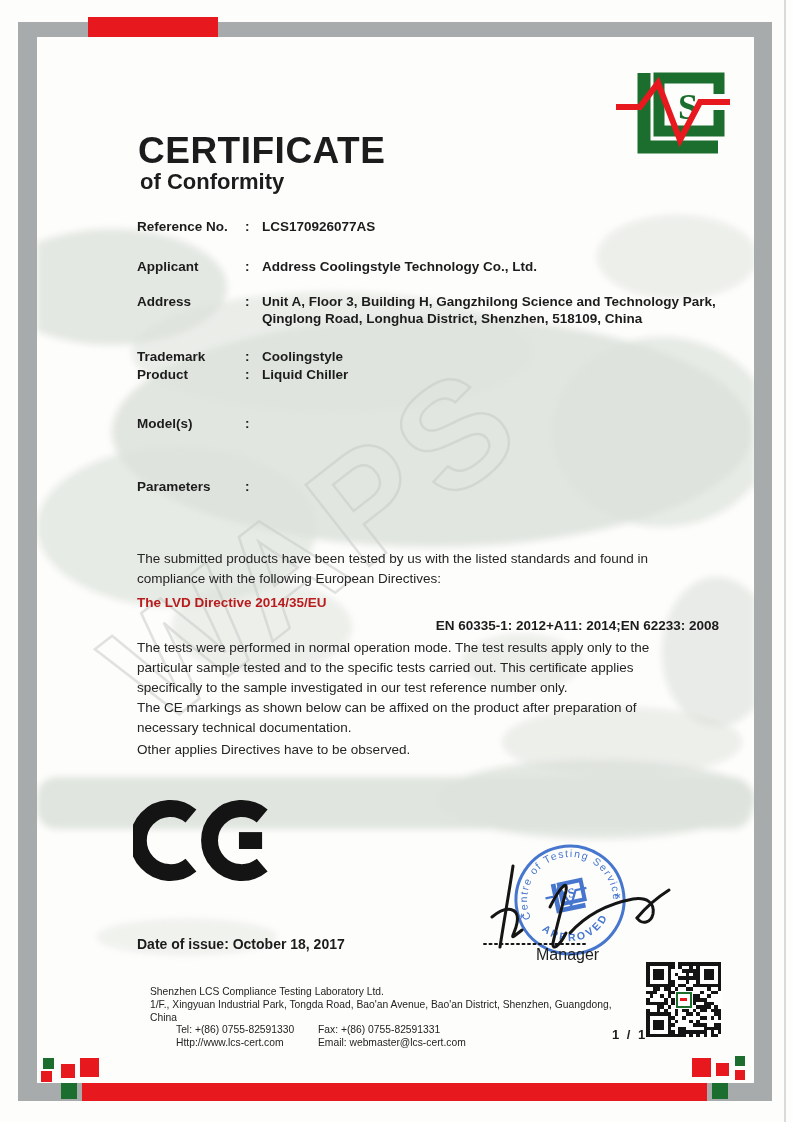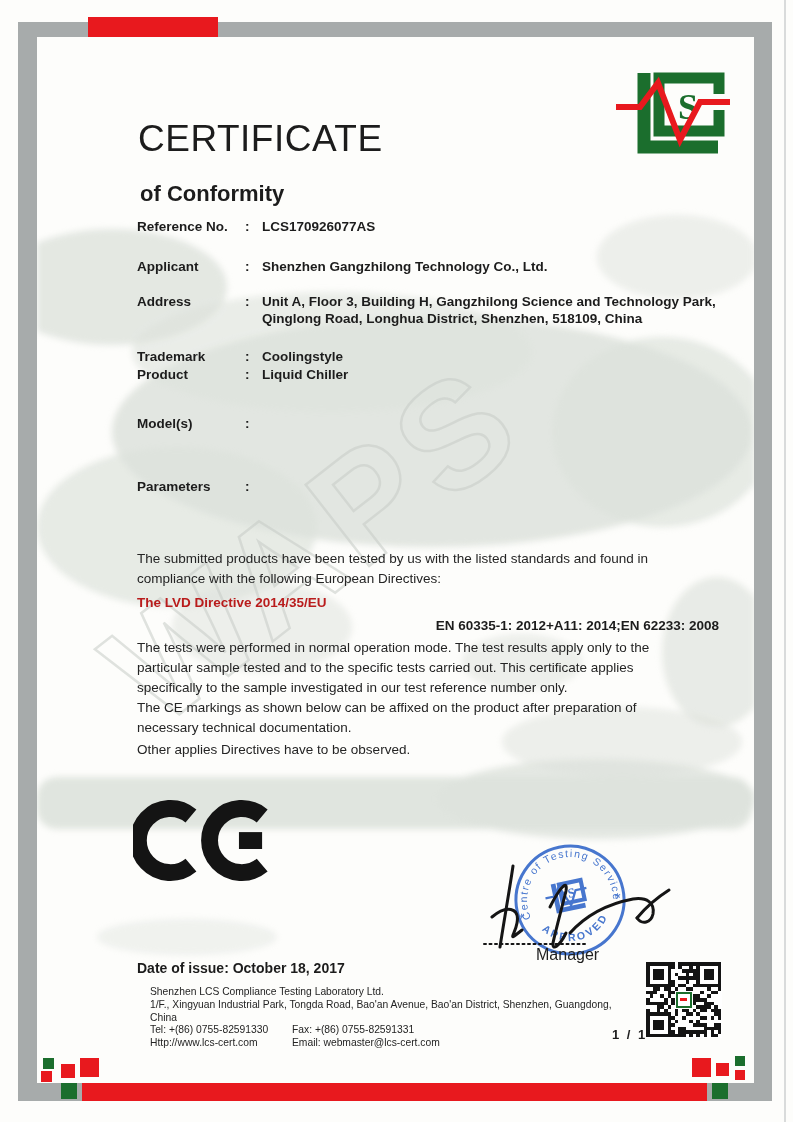--- a/index.html
+++ b/index.html
@@ -8,46 +8,46 @@
   .abs{position:absolute;}
   
   .b-gray{position:absolute;background:#a7abab;}
   .b-red{position:absolute;background:#e8191e;}
   .b-green{position:absolute;background:#1b6e2d;}
   .scanline{position:absolute;left:784px;top:0;width:2px;height:1122px;background:#c2c5c6;opacity:.6;}
   
   .mapsvg{position:absolute;left:37px;top:37px;filter:blur(3px);}
   .wmsvg{position:absolute;left:0;top:0;pointer-events:none;}
   
-  .title-main{position:absolute;left:138px;top:118px;font-size:37px;font-weight:400;letter-spacing:.5px;}
-  .title-sub{position:absolute;left:140px;top:181px;font-size:22px;font-weight:700;}
+  .title-main{position:absolute;left:138px;top:130px;font-size:37px;font-weight:700;letter-spacing:.5px;}
+  .title-sub{position:absolute;left:140px;top:169px;font-size:22px;font-weight:700;}
   
   .frow{position:absolute;left:137px;width:590px;display:flex;align-items:flex-start;
         font-size:13.5px;font-weight:700;line-height:17px;}
   .flabel{width:108px;flex:none;}
   .fcolon{width:17px;flex:none;}
   .fvalue{width:462px;}
   .fvalue2{margin-top:18px;}
   .dc-symbol{display:inline-block;width:17px;height:9px;border-top:2.5px solid #151515;
              position:relative;top:0px;margin:0 3px 0 3px;}
   .dc-symbol::after{content:"";position:absolute;left:0;top:2px;width:100%;
              border-top:2.5px dashed #151515;}
   
   .para{position:absolute;left:137px;width:556px;font-size:13.5px;line-height:20px;color:#242424;}
   .bold{font-weight:700;color:#b91c1c;}
   .stdrow{position:absolute;left:137px;width:582px;display:flex;justify-content:flex-end;
           font-size:13.5px;font-weight:700;}
   
-  .date-line{position:absolute;left:137px;top:936px;font-size:14px;font-weight:700;margin-top:24px;}
+  .date-line{position:absolute;left:137px;top:936px;font-size:14px;font-weight:700;}
   .manager{position:absolute;left:536px;top:946px;font-size:16px;color:#1f1f1f;}
   .stampsvg{position:absolute;left:490px;top:820px;opacity:.88;}
   .sigsvg{position:absolute;left:470px;top:845px;}
   
   .footer{position:absolute;left:150px;top:986px;font-size:10.3px;line-height:12.8px;color:#242424;width:470px;}
-  .frow2{display:flex;}
+  .frow2{display:flex;margin-left:26px;}
   .frow2 .c1{width:142px;}
   .pageno{position:absolute;left:612px;top:1027px;font-size:13px;font-weight:700;letter-spacing:2px;text-align:right;}
   .qr{position:absolute;left:646px;top:962px;width:76px;height:76px;background:#fff;}
   .qr-grid{position:absolute;left:0;top:0;display:grid;grid-template-columns:repeat(21,3.6px);
            grid-template-rows:repeat(21,3.6px);}
   .qc{width:3.6px;height:3.6px;}
   .qc.on{background:#141414;}
   .qr-logo{position:absolute;left:30px;top:30px;width:16px;height:16px;background:#fff;
            border:2px solid #1b6e2d;box-sizing:border-box;}
   .qr-logo::after{content:"";position:absolute;left:2px;top:4px;width:7px;height:3px;background:#e8191e;}
@@ -112,21 +112,21 @@
   <div class="title-sub">of Conformity</div>
 
   <div class="frow" style="top:218px">
     <span class="flabel">Reference No.</span>
     <span class="fcolon">:</span>
     <span class="fvalue">LCS170926077AS</span>
   </div>
   <div class="frow" style="top:258px">
     <span class="flabel">Applicant</span>
     <span class="fcolon">:</span>
-    <span class="fvalue">Shenzhen Gangzhilong Technology Co., Ltd.</span>
+    <span class="fvalue">Address Coolingstyle Technology Co., Ltd.</span>
   </div>
   <div class="frow" style="top:293px">
     <span class="flabel">Address</span>
     <span class="fcolon">:</span>
     <span class="fvalue">Unit A, Floor 3, Building H, Gangzhilong Science and Technology Park, Qinglong Road, Longhua District, Shenzhen, 518109, China</span>
   </div>
   <div class="frow" style="top:348px">
     <span class="flabel">Trademark</span>
     <span class="fcolon">:</span>
     <span class="fvalue">Coolingstyle</span>

